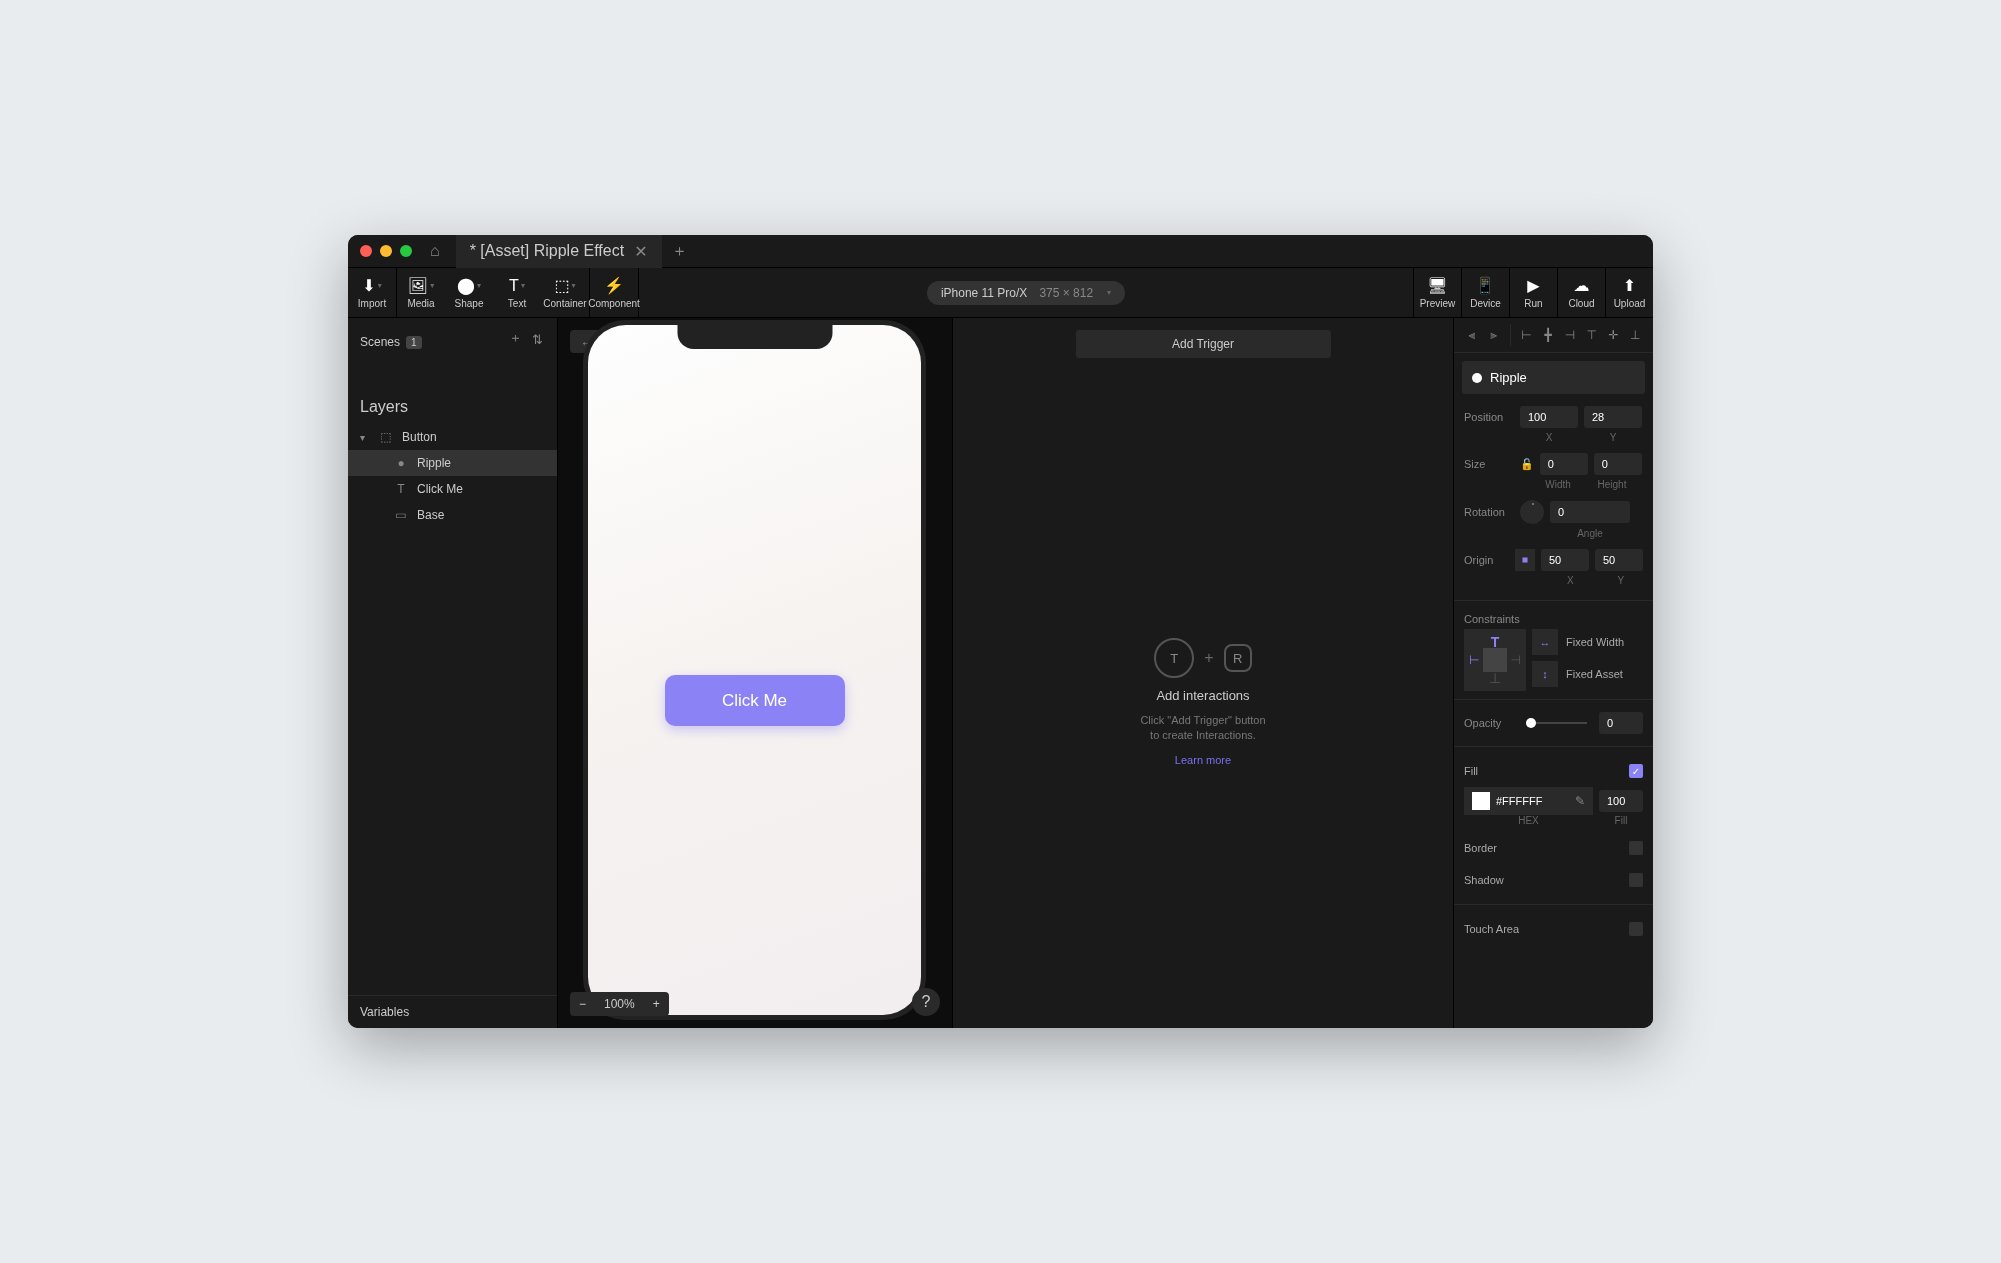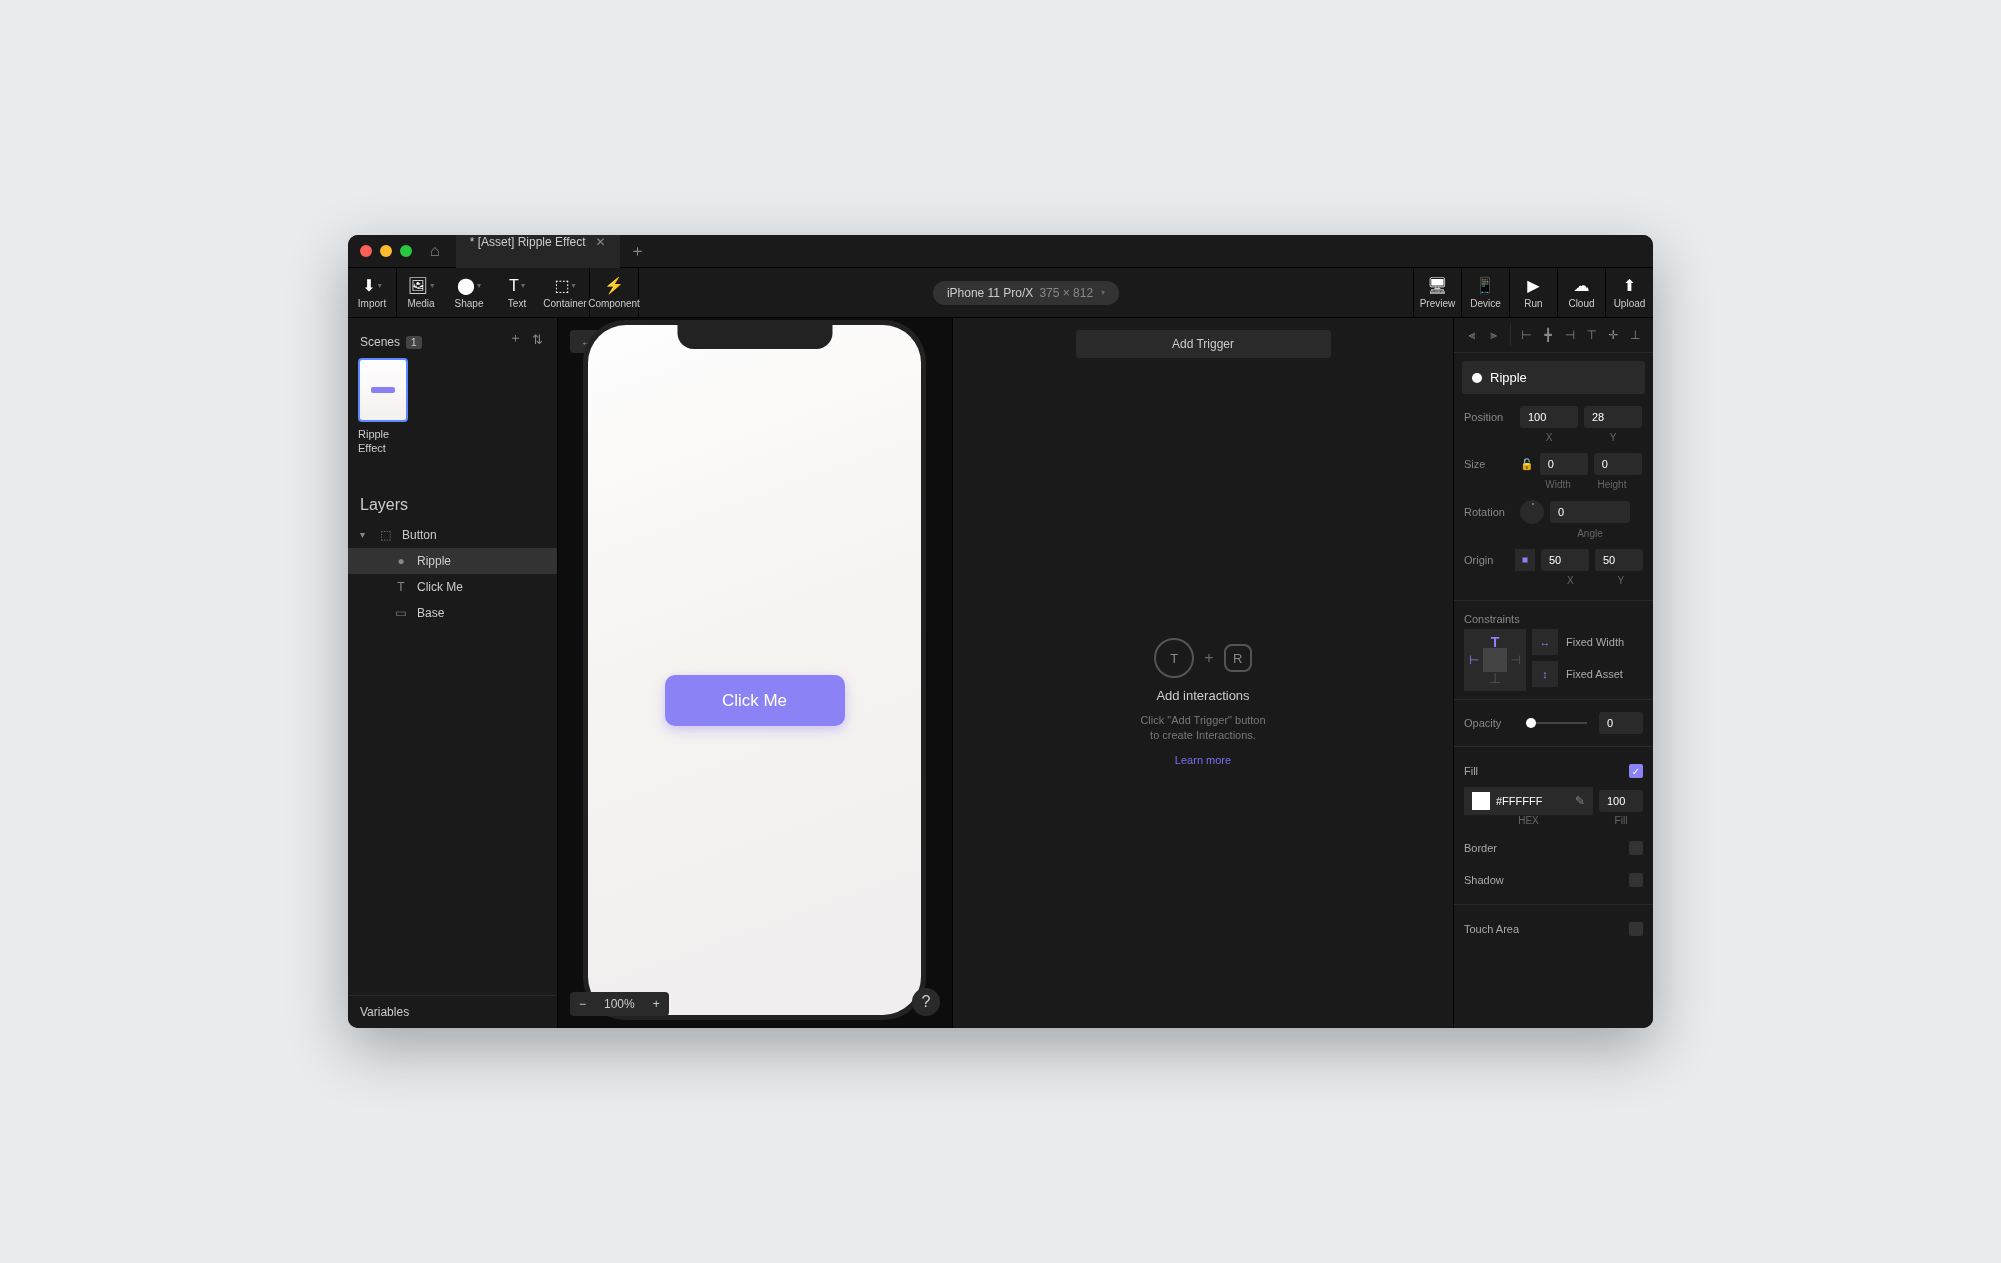--- a/index.html
+++ b/index.html
@@ -5,31 +5,31 @@
 * { margin:0; padding:0; box-sizing:border-box; font-family:-apple-system,BlinkMacSystemFont,"Segoe UI",sans-serif; }
 body { background:#e8ecef; height:100vh; display:flex; align-items:center; justify-content:center; }
 .app-window { width:1305px; height:793px; background:#1a1a1a; border-radius:10px; overflow:hidden; display:flex; flex-direction:column; box-shadow:0 20px 60px rgba(0,0,0,0.3); }
 
 
 .titlebar { height:33px; background:#1a1a1a; display:flex; align-items:center; padding:0 12px; border-bottom:1px solid #000; }
 .traffic-lights { display:flex; gap:8px; }
 .traffic-lights span { width:12px; height:12px; border-radius:50%; }
 .tl-red{background:#ff5f57;} .tl-yellow{background:#febc2e;} .tl-green{background:#28c840;}
 .home-icon { margin-left:18px; color:#888; font-size:16px; cursor:pointer; }
-.tab { margin-left:16px; background:#262626; height:33px; display:flex; padding:0 14px; color:#ccc; font-size:12px; gap:10px; }
+.tab { margin-left:16px; background:#262626; height:33px; display:flex; align-items:center; padding:0 14px; color:#ccc; font-size:16px; gap:10px; }
 .tab-close { color:#888; cursor:pointer; }
 .tab-add { margin-left:10px; color:#888; font-size:16px; cursor:pointer; }
 
 
 .toolbar { height:50px; background:#1a1a1a; display:flex; align-items:center; border-bottom:1px solid #000; }
 .toolbar-group { display:flex; height:100%; border-right:1px solid #000; }
 .tool-btn { width:48px; display:flex; flex-direction:column; align-items:center; justify-content:center; color:#ccc; font-size:10px; gap:3px; cursor:pointer; }
 .tool-btn .ico { font-size:16px; color:#fff; display:flex; align-items:center; }
 .caret { font-size:8px; margin-left:2px; color:#666; }
-.device-pill { margin:1px auto; background:#333; border-radius:14px; padding:5px 14px; color:#ccc; font-size:12px; display:flex; align-items:center; gap:6px;text-align:center; }
+.device-pill { margin:1px auto; background:#333; border-radius:14px; padding:5px 14px; color:#ccc; font-size:12px; display:flex; align-items:center; gap:12px;text-align:center; }
 .device-pill .dim { color:#888; }
 .toolbar-right { display:flex; height:100%; }
 .toolbar-right .tool-btn { border-left:1px solid #000; }
 
 
 .main { flex:1; display:flex; overflow:hidden; }
 
 
 .left-panel { width:210px; background:#1a1a1a; display:flex; flex-direction:column; border-right:1px solid #000; }
 .scenes-header { display:flex; align-items:flex-end; padding:9px 12px; color:#ccc; font-size:12px; gap:6px; }
@@ -197,26 +197,20 @@
   <div class="main">
 
     <div class="left-panel">
       <div class="scenes-header">
         <span>Scenes</span>
         <span class="badge">1</span>
         <span class="spacer"></span>
         <span class="icon-btn">＋</span>
         <span class="icon-btn">⇅</span>
       </div>
-      <div class="scene-thumb-wrap">
-        <div class="scene-thumb">
-          <div class="mini-btn"></div>
-        </div>
-        <div class="scene-name">Ripple Effect</div>
-      </div>
       <div class="layers-header">Layers</div>
       <div class="layer-row">
         <span class="layer-caret">▾</span>
         <span class="layer-ico">⬚</span>
         <span>Button</span>
       </div>
       <div class="layer-row indent1 selected">
         <span class="layer-ico">●</span>
         <span>Ripple</span>
       </div>

